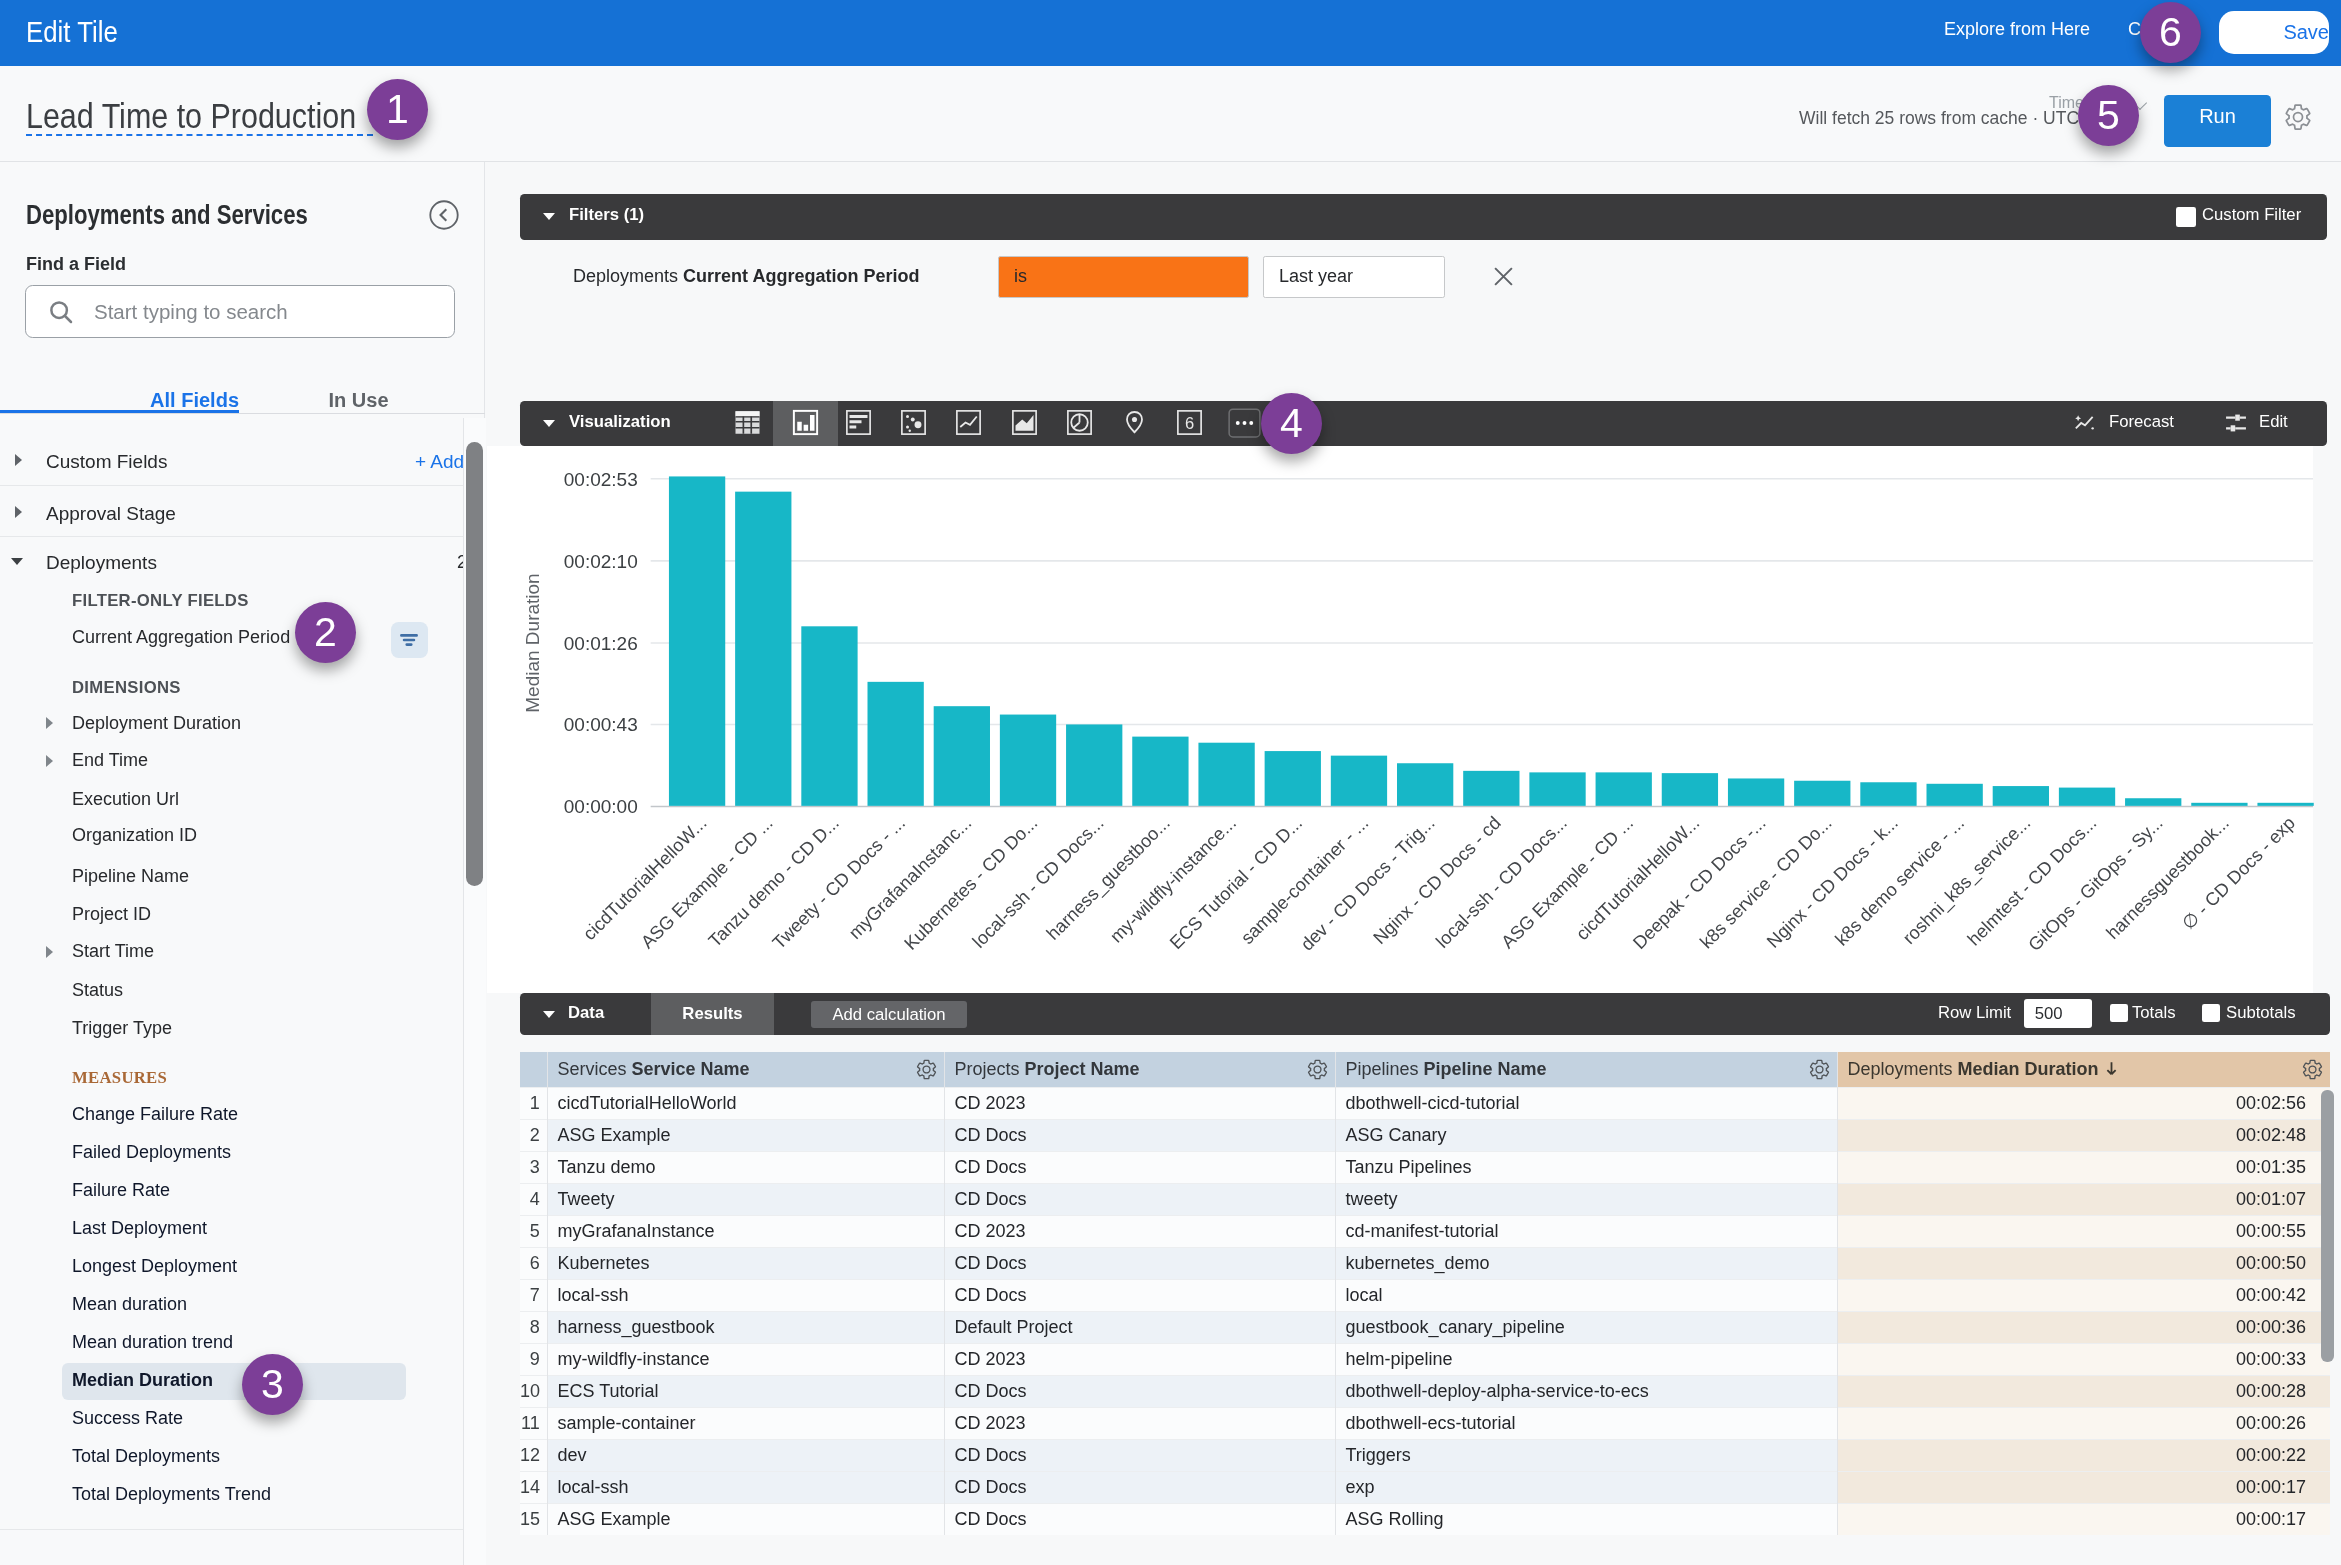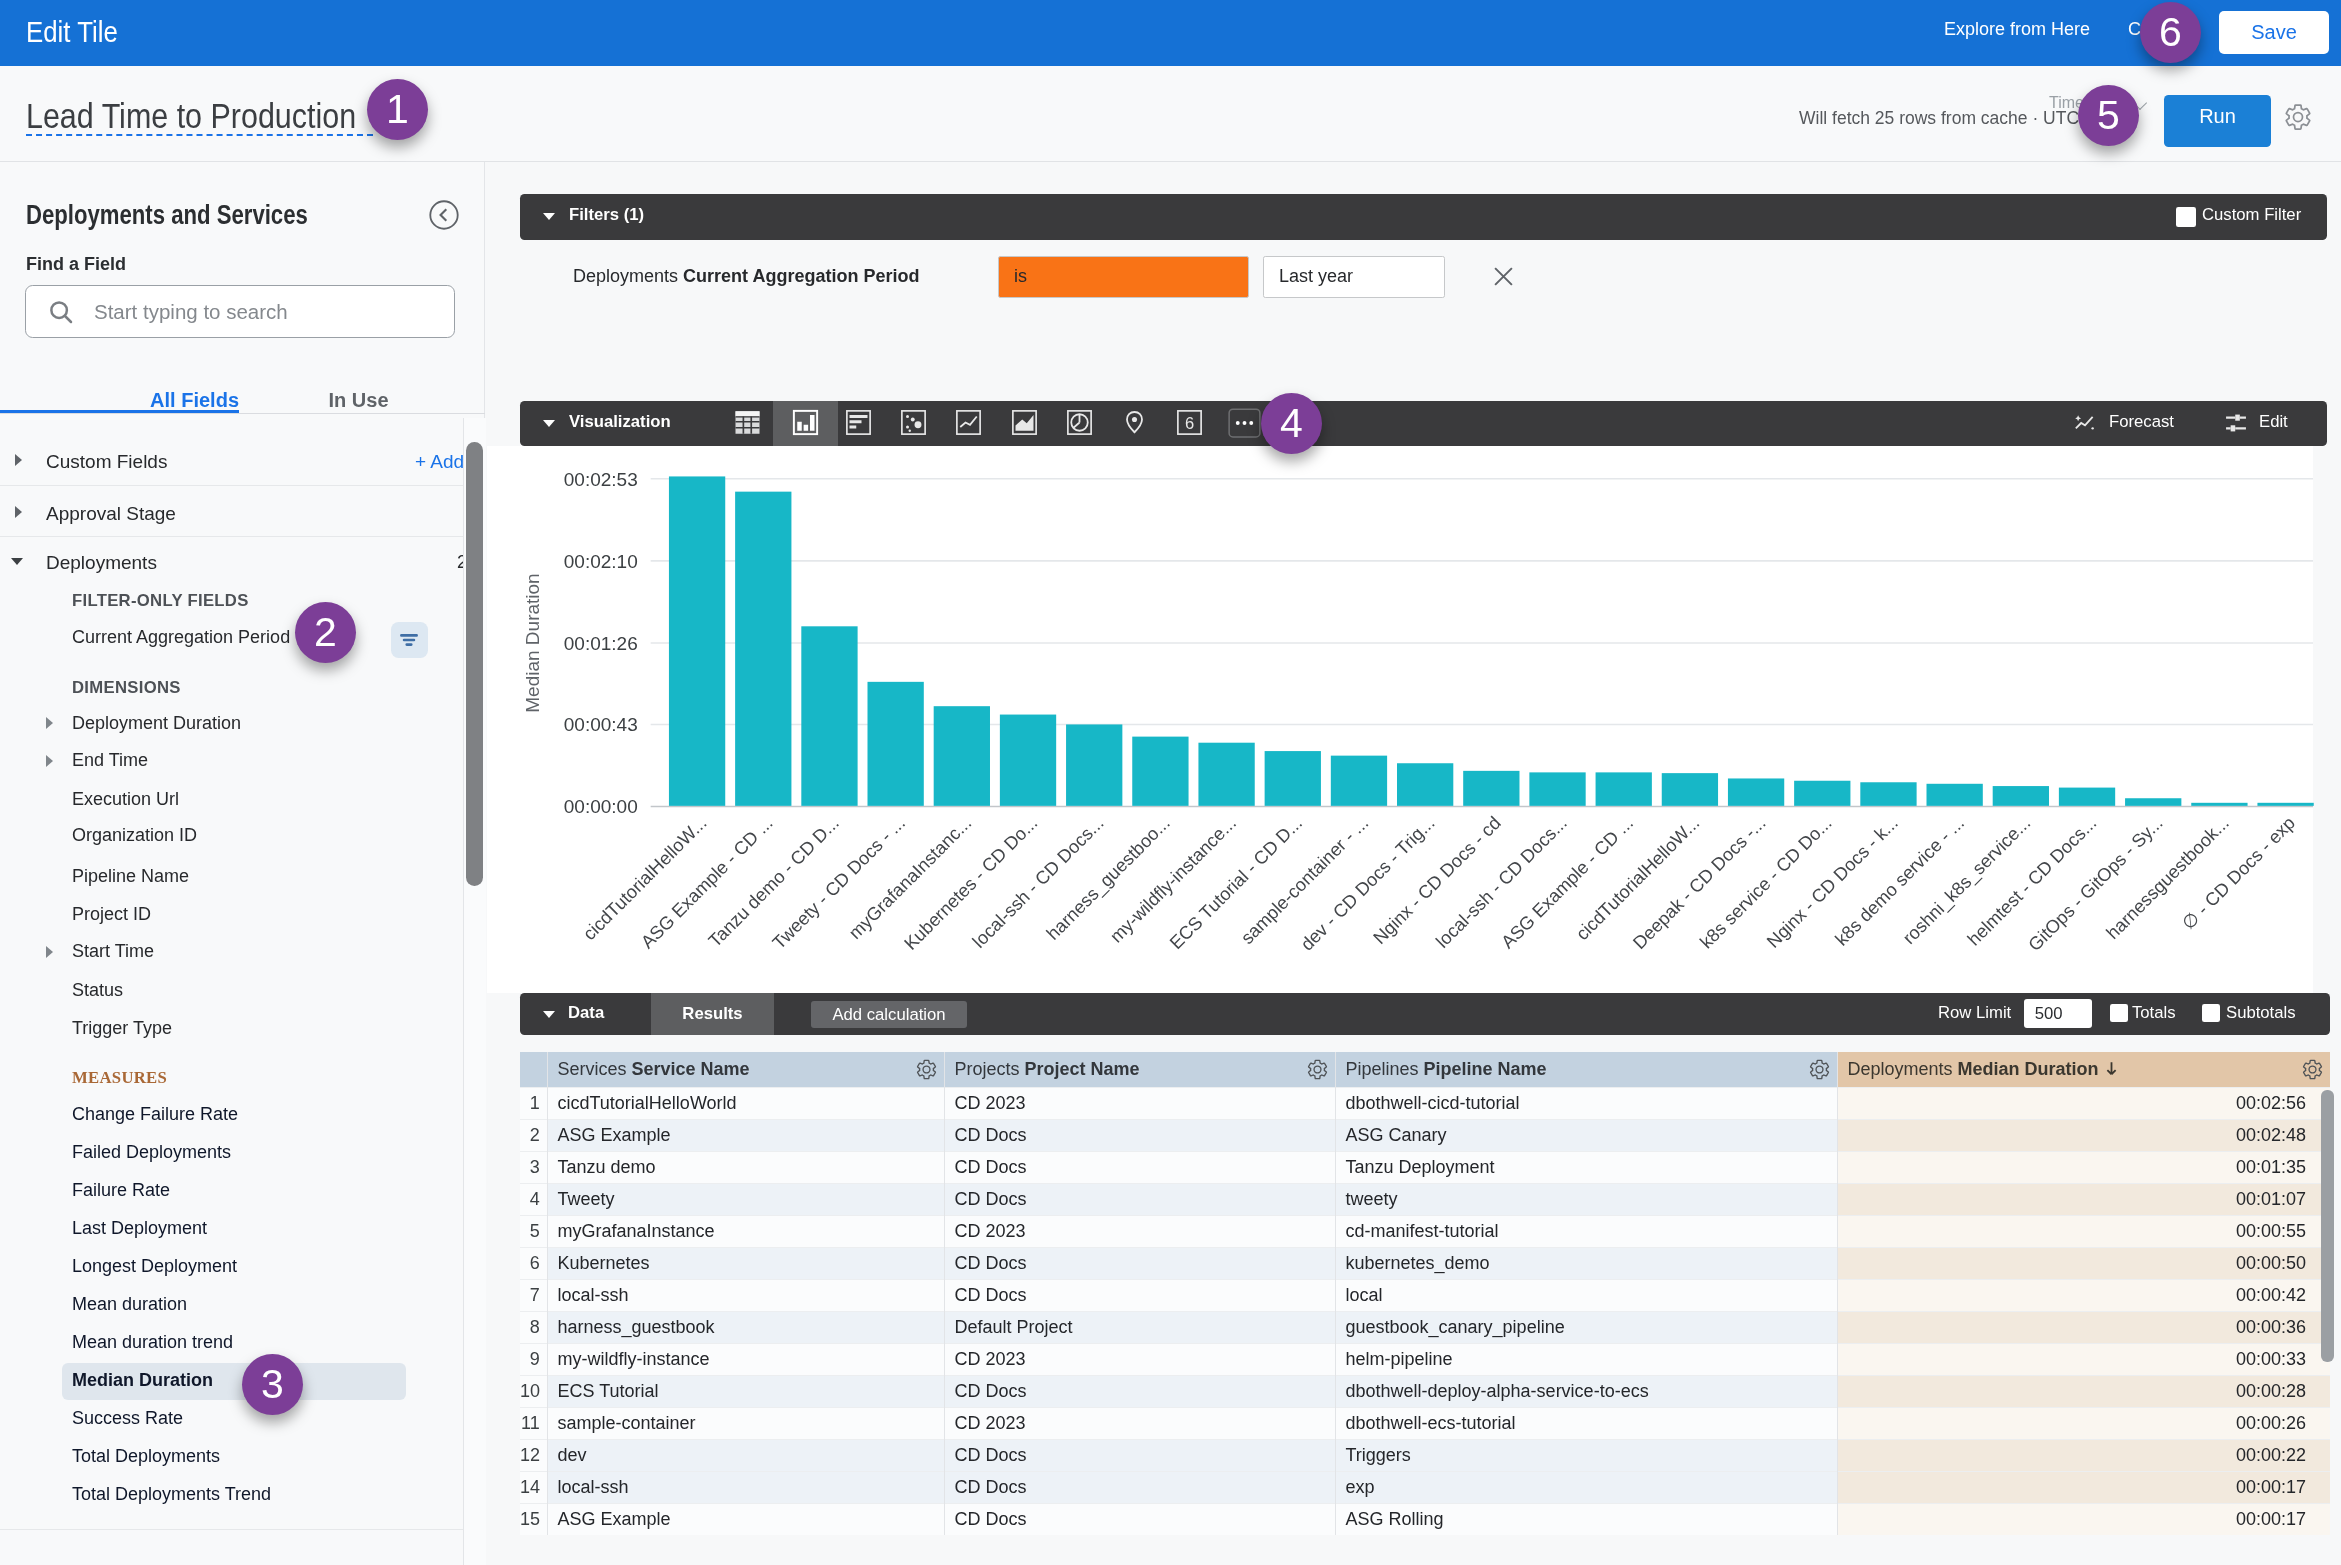--- a/index.html
+++ b/index.html
@@ -18,21 +18,21 @@
 .meas { color:#0f172a; }
 .sech { position:absolute; left:72px; font-size:16.7px; font-weight:700; color:#4d5156; letter-spacing:0.3px; white-space:nowrap; }
 </style>
 </head>
 <body>
 
 <div class="topbar">
   <div class="abs" style="left:26px; top:15px; font-size:30px; color:#fff; transform:scaleX(0.86); transform-origin:left top; white-space:nowrap;">Edit Tile</div>
   <div class="abs" style="left:1944px; top:19px; font-size:18px; color:#fff; font-weight:500;">Explore from Here</div>
   <div class="abs" style="left:2128px; top:19px; font-size:18px; color:#fff; font-weight:500;">Cancel</div>
-  <div class="abs" style="left:2219px; top:10.7px; width:110px; height:43px; background:#fff; border-radius:5px; font-size:20px; color:#1a73e8; font-weight:500; text-align:center; line-height:43px;">Save</div>
+  <div class="abs" style="left:2219px; top:10.7px; width:110px; height:43px; background:#fff; border-radius:15px; font-size:20px; color:#1a73e8; font-weight:500; text-align:right; line-height:43px;">Save</div>
 </div>
 
 <div class="titlebar">
   <div class="abs" style="left:26px; top:30px; font-size:35px; color:#3b3e42; transform:scaleX(0.87); transform-origin:left top; white-space:nowrap;">Lead Time to Production</div>
   <div class="abs" style="left:26px; top:68px; width:347px; border-bottom:2.3px dashed #1a73e8;"></div>
   <div class="abs" style="left:1799px; top:42px; font-size:17.5px; color:#55585c;">Will fetch 25 rows from cache · UTC</div>
   <div class="abs" style="left:2049px; top:28px; font-size:16px; color:#9aa0a6;">Timez</div>
   <div class="abs" style="left:2135px; top:32px; width:10px; height:10px; border-right:1.9px solid #9aa0a6; border-bottom:1.9px solid #9aa0a6; transform:rotate(45deg);"></div>
   <div class="abs" style="left:2164px; top:29px; width:107px; height:52px; background:#1b80d6; border-radius:4.6px; font-size:20px; color:#fff; font-weight:500; text-align:center; line-height:43px;">Run</div>
   <svg class="abs" style="left:2283px; top:36px;" width="30" height="30" viewBox="0 0 24 24">
@@ -336,21 +336,21 @@
         <td class="num">2</td>
         <td>ASG Example</td>
         <td>CD Docs</td>
         <td>ASG Canary</td>
         <td class="med">00:02:48</td>
       </tr>
 <tr class="even">
         <td class="num">3</td>
         <td>Tanzu demo</td>
         <td>CD Docs</td>
-        <td>Tanzu Deployment</td>
+        <td>Tanzu Pipelines</td>
         <td class="med">00:01:35</td>
       </tr>
 <tr class="odd">
         <td class="num">4</td>
         <td>Tweety</td>
         <td>CD Docs</td>
         <td>tweety</td>
         <td class="med">00:01:07</td>
       </tr>
 <tr class="even">

